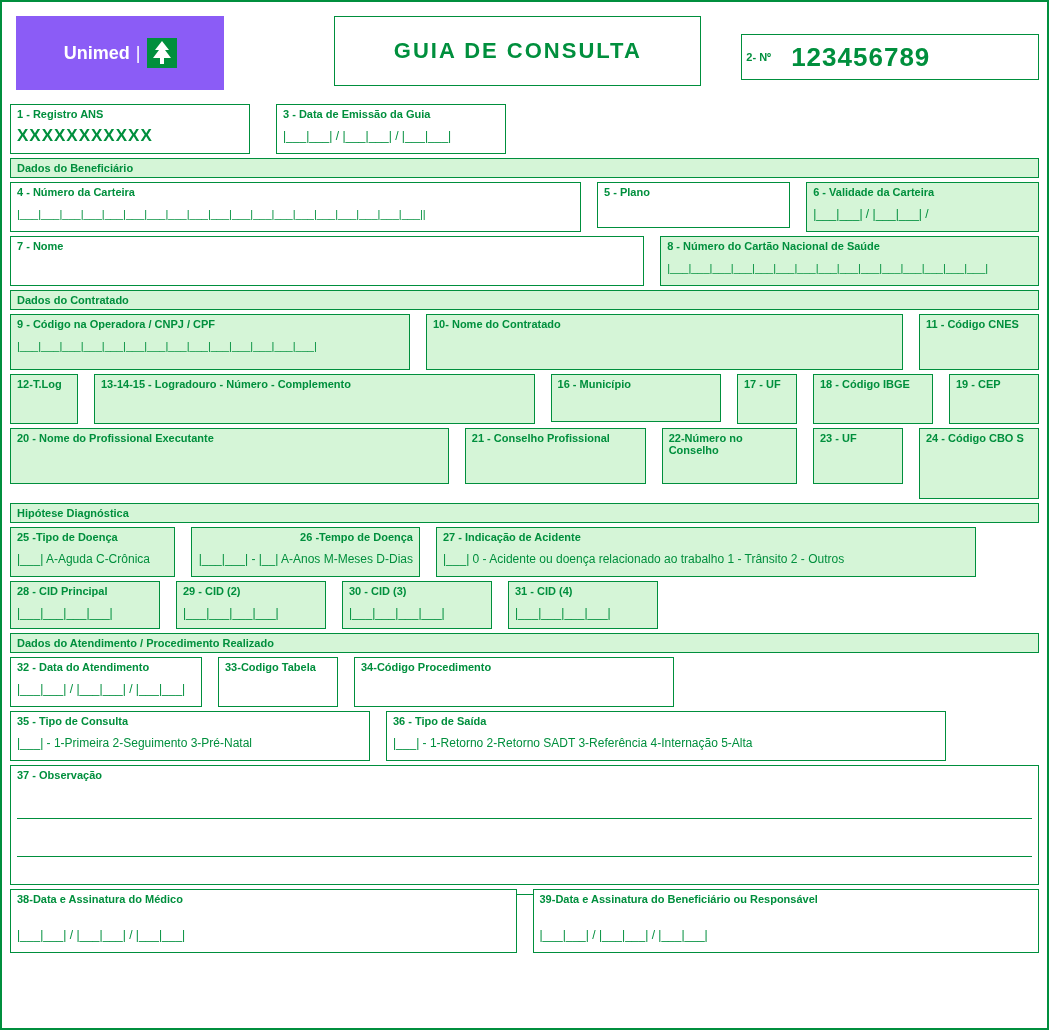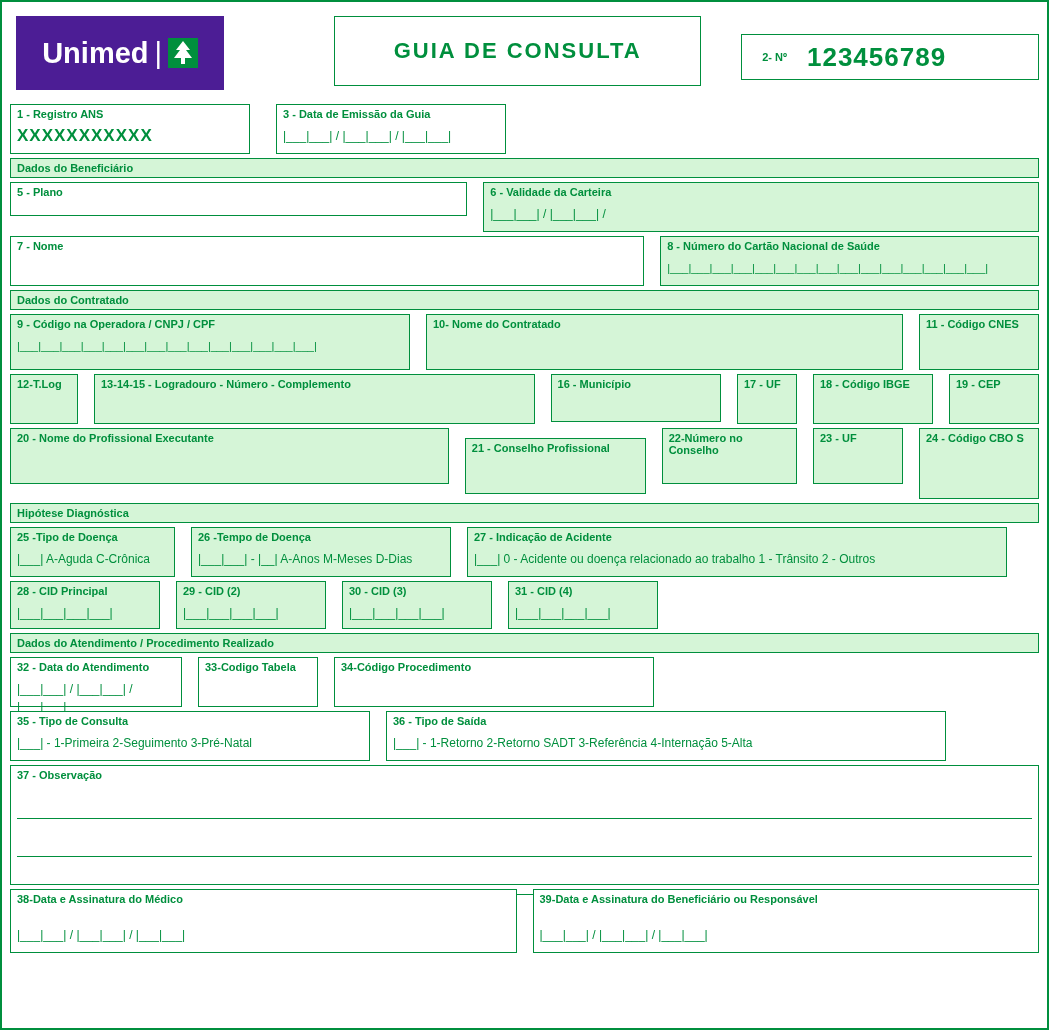--- a/index.html
+++ b/index.html
@@ -19,28 +19,28 @@
   }
   .hdr {
     display: flex;
     align-items: flex-start;
     gap: 20px;
     margin-bottom: 14px;
   }
   .logo {
     width: 210px;
     height: 74px;
-    background: #4c1d95;
+    background: #8b5cf6;
     display: flex;
     align-items: center;
     justify-content: center;
     gap: 6px;
     color: #fff;
     font-weight: bold;
-    font-size: 29px;
+    font-size: 18px;
     margin-left: 6px;
     margin-top: 6px;
   }
   .logo svg { flex: 0 0 auto; }
   .title-box {
     margin-top: 6px;
     margin-left: 90px;
     width: 370px;
     height: 70px;
     border: 1px solid #008f3d;
@@ -55,21 +55,21 @@
   .num-box {
     margin-top: 24px;
     margin-left: 20px;
     width: 300px;
     height: 46px;
     border: 1px solid #008f3d;
     display: flex;
     align-items: center;
     color: #008f3d;
     font-weight: bold;
-    padding: 0 20px;
+    padding: 0 4px;
   }
   .num-box .lbl { font-size: 11px; margin-right: 20px; white-space: nowrap; }
   .num-box .val { font-size: 26px; letter-spacing: 1px; }
 
   .row { display: flex; gap: 16px; margin-bottom: 4px; }
   .box {
     border: 1px solid #008f3d;
     position: relative;
     padding: 3px 6px 4px 6px;
     color: #008f3d;
@@ -146,21 +146,25 @@
     </div>
     <div class="box white" style="width:230px;height:50px;margin-left:10px;">
       <span class="lbl">3 - Data de Emissão da Guia</span>
       <span class="fillrow">|___|___| / |___|___| / |___|___|</span>
     </div>
   </div>
 
   <div class="section-bar">Dados do Beneficiário</div>
 
   <div class="row">
-    <div class="box white" style="flex:0.45;height:34px;">
+    <div class="box white" style="flex:1.4;height:50px;">
+      <span class="lbl">4 - Número da Carteira</span>
+      <span class="fillrow" style="font-size:11px;">|___|___|___|___|___|___|___|___|___|___|___|___|___|___|___|___|___|___|___||</span>
+    </div>
+    <div class="box white" style="flex:0.45;height:46px;">
       <span class="lbl">5 - Plano</span>
     </div>
     <div class="box green" style="flex:0.55;height:50px;">
       <span class="lbl">6 - Validade da Carteira</span>
       <span class="fillrow">|___|___| / |___|___| /</span>
     </div>
   </div>
 
   <div class="row">
     <div class="box white" style="flex:1.7;height:50px;">
@@ -205,42 +209,42 @@
     </div>
     <div class="box green" style="width:90px;height:50px;">
       <span class="lbl">19 - CEP</span>
     </div>
   </div>
 
   <div class="row">
     <div class="box green" style="flex:1.4;height:56px;">
       <span class="lbl">20 - Nome do Profissional Executante</span>
     </div>
-    <div class="box green" style="flex:0.55;height:56px;margin-top:10px;">
+    <div class="box green" style="flex:0.55;height:56px;">
       <span class="lbl">21 - Conselho Profissional</span>
     </div>
     <div class="box green" style="flex:0.4;height:56px;">
       <span class="lbl">22-Número no Conselho</span>
     </div>
     <div class="box green" style="width:90px;height:56px;">
       <span class="lbl">23 - UF</span>
     </div>
     <div class="box green" style="width:120px;height:71px;">
       <span class="lbl">24 - Código CBO S</span>
     </div>
   </div>
 
   <div class="section-bar">Hipótese Diagnóstica</div>
 
   <div class="row">
     <div class="box green" style="width:165px;height:50px;">
       <span class="lbl">25 -Tipo de Doença</span>
       <span class="sub">|___|  A-Aguda  C-Crônica</span>
     </div>
-    <div class="box green" style="width:260px;height:50px;">
+    <div class="box green" style="width:229px;height:50px;text-align:right;">
       <span class="lbl">26 -Tempo de Doença</span>
       <span class="sub">|___|___| - |__|  A-Anos  M-Meses D-Dias</span>
     </div>
     <div class="box green" style="width:540px;height:50px;">
       <span class="lbl">27 - Indicação de Acidente</span>
       <span class="sub">|___|   0 - Acidente ou doença relacionado ao trabalho    1 - Trânsito   2 - Outros</span>
     </div>
   </div>
 
   <div class="row">
@@ -258,21 +262,21 @@
     </div>
     <div class="box green" style="width:150px;height:48px;">
       <span class="lbl">31 - CID (4)</span>
       <span class="fillrow">|___|___|___|___|</span>
     </div>
   </div>
 
   <div class="section-bar">Dados do Atendimento / Procedimento Realizado</div>
 
   <div class="row">
-    <div class="box white" style="width:172px;height:50px;">
+    <div class="box white" style="width:192px;height:50px;">
       <span class="lbl">32 - Data do Atendimento</span>
       <span class="fillrow">|___|___| / |___|___| / |___|___|</span>
     </div>
     <div class="box white" style="width:120px;height:50px;">
       <span class="lbl">33-Codigo Tabela</span>
     </div>
     <div class="box white" style="width:320px;height:50px;">
       <span class="lbl">34-Código Procedimento</span>
     </div>
   </div>

